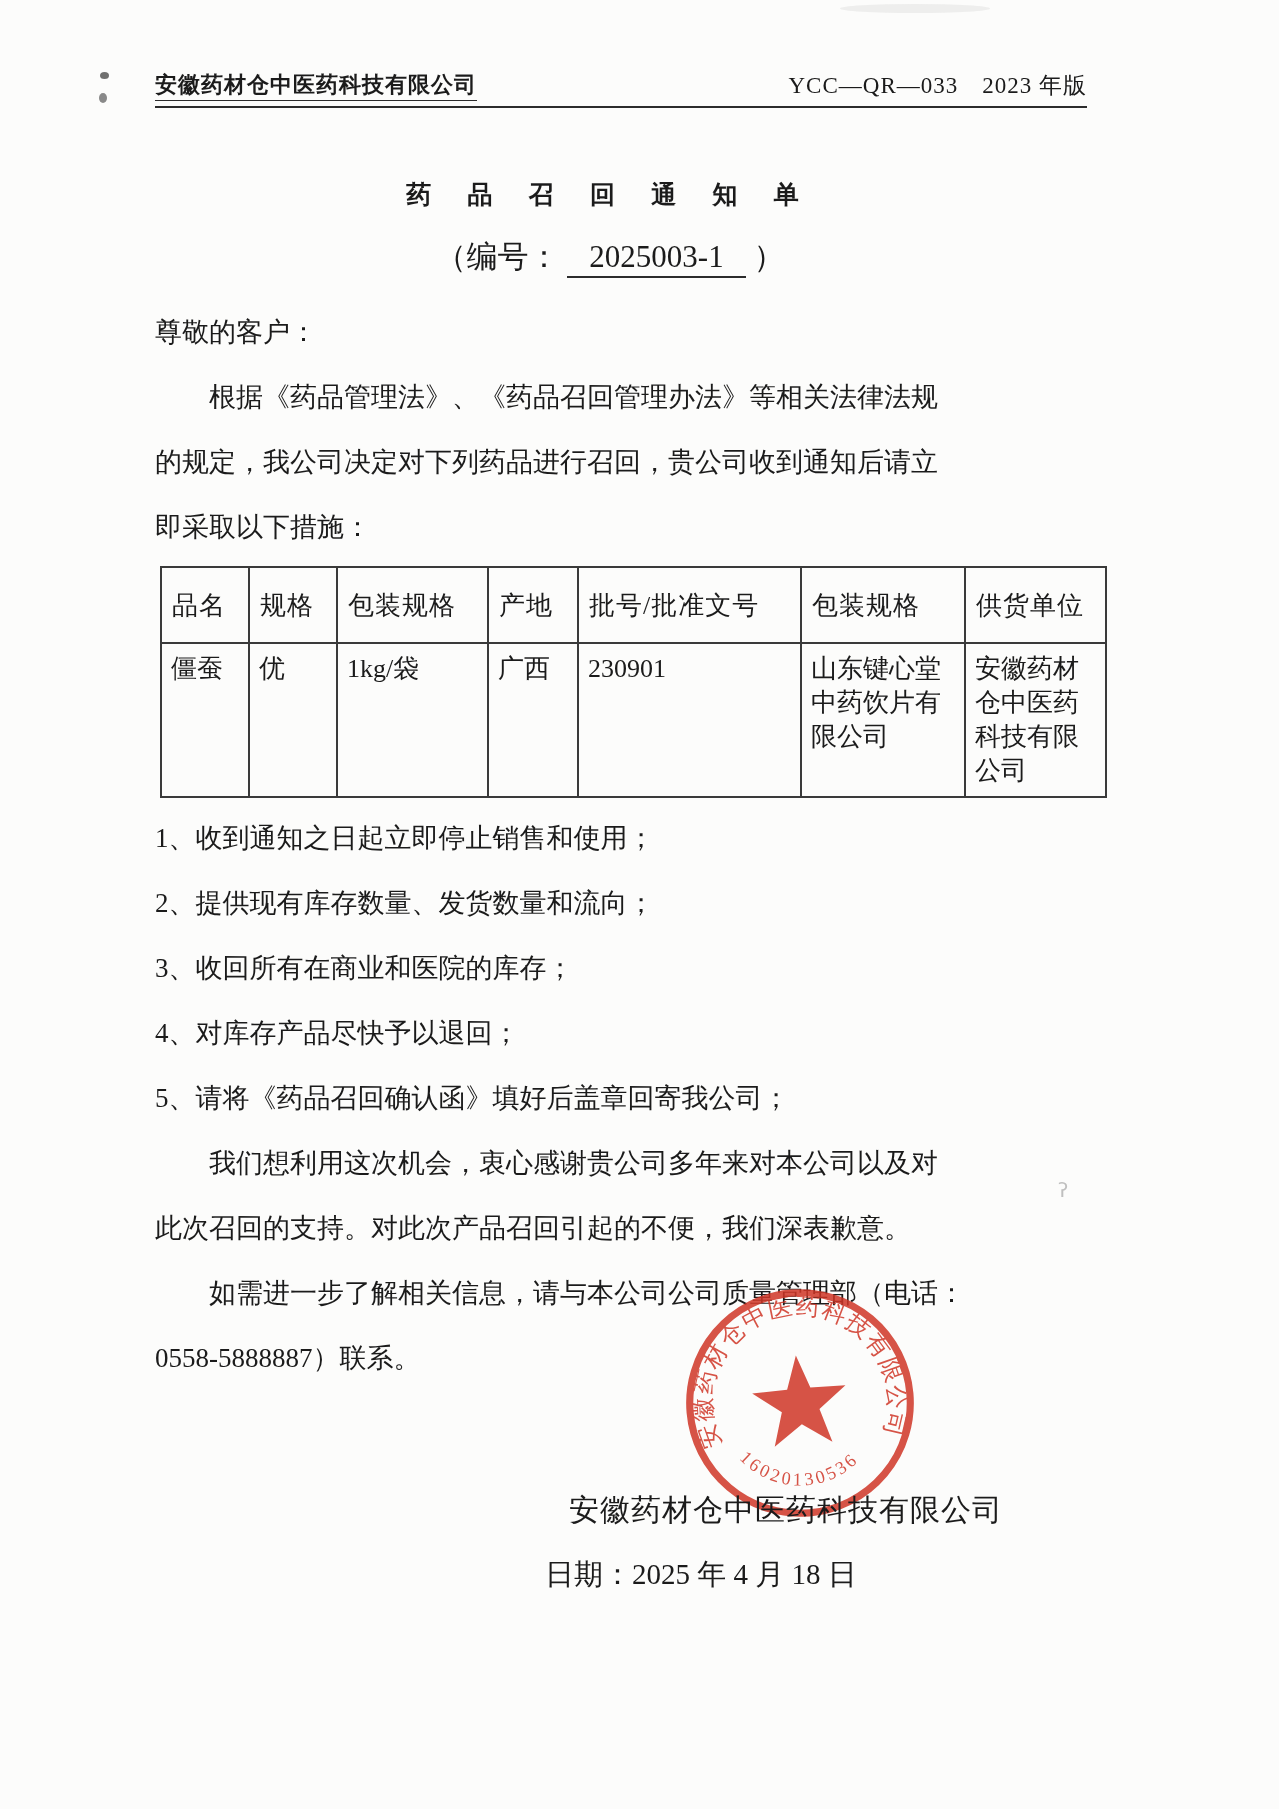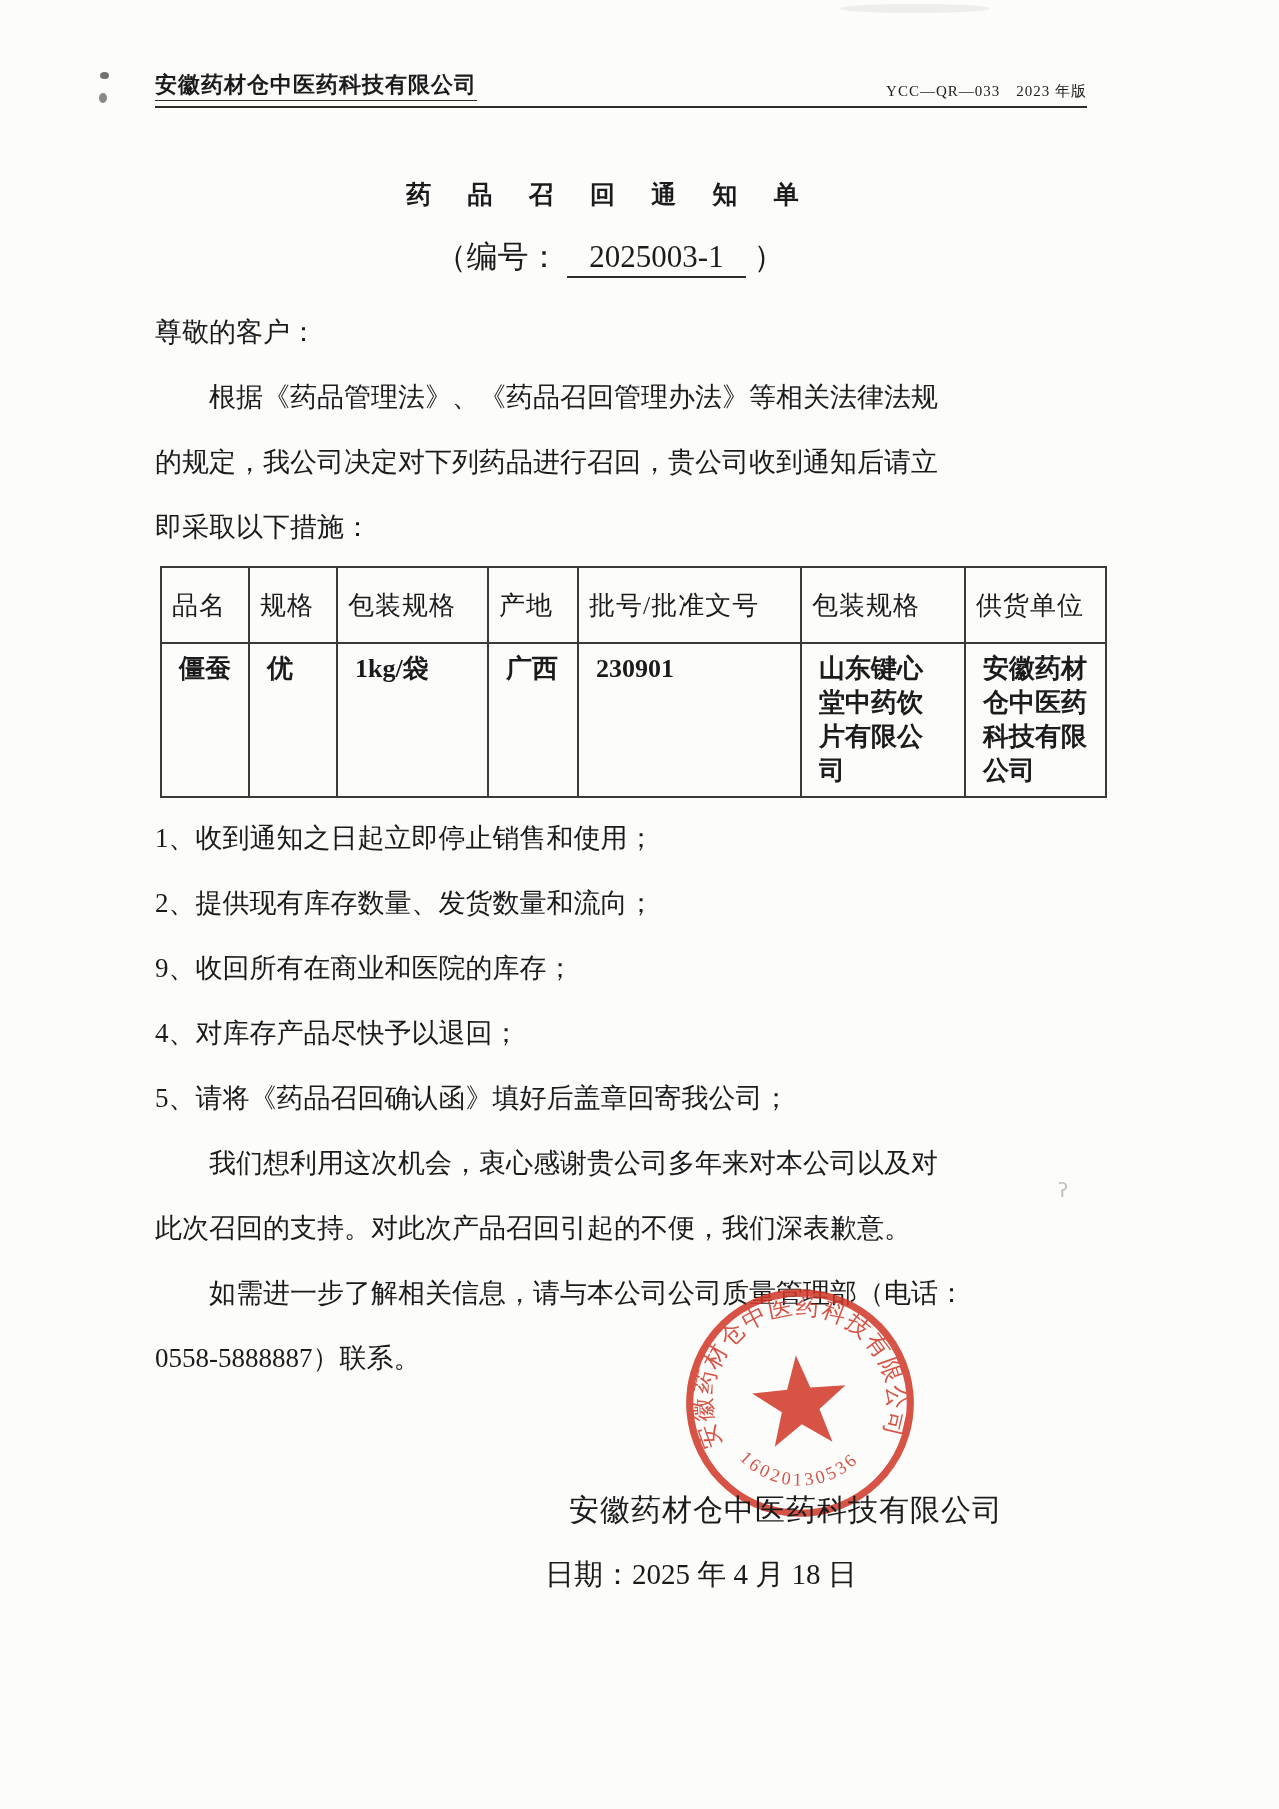--- a/index.html
+++ b/index.html
@@ -12,21 +12,21 @@
     color:#1b1b1b;
     overflow:hidden;
   }
   
   .header {
     position:absolute; left:155px; top:70px; width:932px;
     display:flex; justify-content:space-between; align-items:flex-end;
     border-bottom:2px solid #2c2c2c; padding-bottom:5px;
   }
   .header-left { font-size:22px; font-weight:bold; letter-spacing:1px; border-bottom:1px solid #2c2c2c; }
-  .header-right { font-size:15px; letter-spacing:1px; }
+  .header-right { font-size:23px; letter-spacing:1px; }
 
   
   .doc-title {
     position:absolute; top:178px; left:155px; width:910px;
     text-align:center; font-size:25px; font-weight:bold; letter-spacing:15px;
   }
   .doc-no {
     position:absolute; top:236px; left:155px; width:910px;
     text-align:center; font-size:31px;
   }
@@ -41,21 +41,21 @@
   .closing2 { max-width:835px; }
 
   
   table.recall {
     border-collapse:collapse; table-layout:fixed;
     width:945px; margin:6px 0 8px 5px;
     font-size:26px;
   }
   table.recall th, table.recall td { border:2px solid #3a3a3a; }
   table.recall th { height:76px; font-weight:normal; text-align:left; padding:4px 10px; vertical-align:middle; letter-spacing:1px;border-radius:9px; }
-  table.recall td { height:108px; vertical-align:top; padding:8px 17px; line-height:34px;font-weight:bold; }
+  table.recall td { height:108px; vertical-align:top; padding:8px 9px; line-height:34px; }
 
   
   .sig-line { line-height:65px; margin-top:86px; padding-left:414px; font-size:30px; letter-spacing:1px; position:relative; z-index:3; }
   .date-line { line-height:65px; padding-left:390px; font-size:29px; position:relative; z-index:3; }
 
   
   .stamp {
     position:absolute; left:681px; top:1284px; width:238px; height:238px;
     transform:rotate(-5deg); z-index:2; pointer-events:none;
   }
@@ -121,21 +121,21 @@
         <td>广西</td>
         <td>230901</td>
         <td>山东键心堂中药饮片有限公司</td>
         <td>安徽药材仓中医药科技有限公司</td>
       </tr>
     </tbody>
       </table>
 
     <p class="line">1、收到通知之日起立即停止销售和使用；</p>
     <p class="line">2、提供现有库存数量、发货数量和流向；</p>
-    <p class="line">9、收回所有在商业和医院的库存；</p>
+    <p class="line">3、收回所有在商业和医院的库存；</p>
     <p class="line">4、对库存产品尽快予以退回；</p>
     <p class="line">5、请将《药品召回确认函》填好后盖章回寄我公司；</p>
 
     <p class="line indent closing1">我们想利用这次机会，衷心感谢贵公司多年来对本公司以及对此次召回的支持。对此次产品召回引起的不便，我们深表歉意。</p>
     <p class="line indent closing2">如需进一步了解相关信息，请与本公司公司质量管理部（电话：0558-5888887）联系。</p>
 
     <p class="sig-line">安徽药材仓中医药科技有限公司</p>
     <p class="date-line">日期：2025 年 4 月 18 日</p>
   </div>
 

